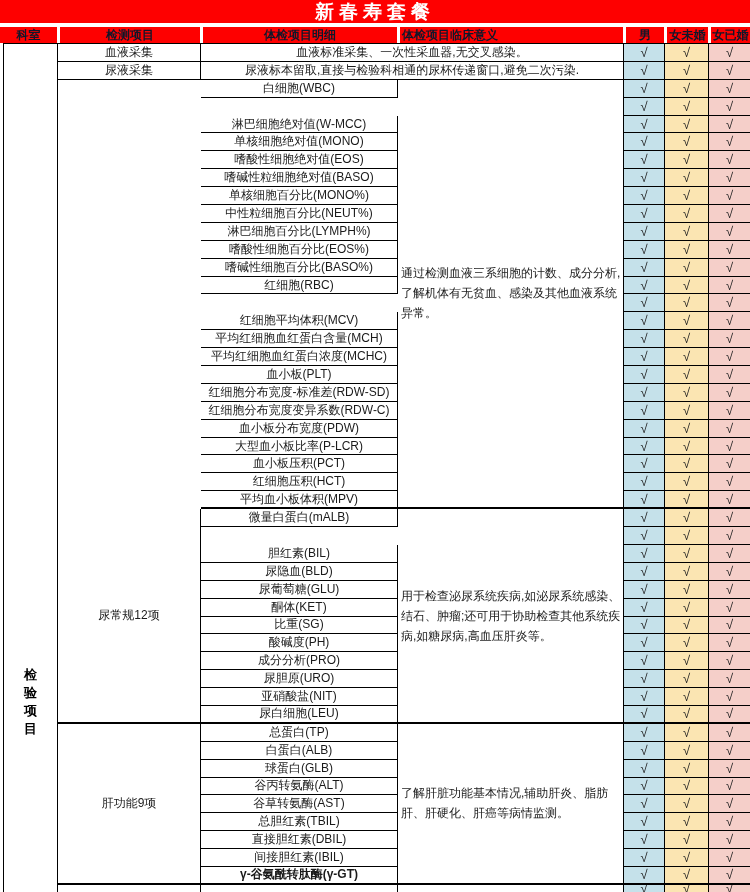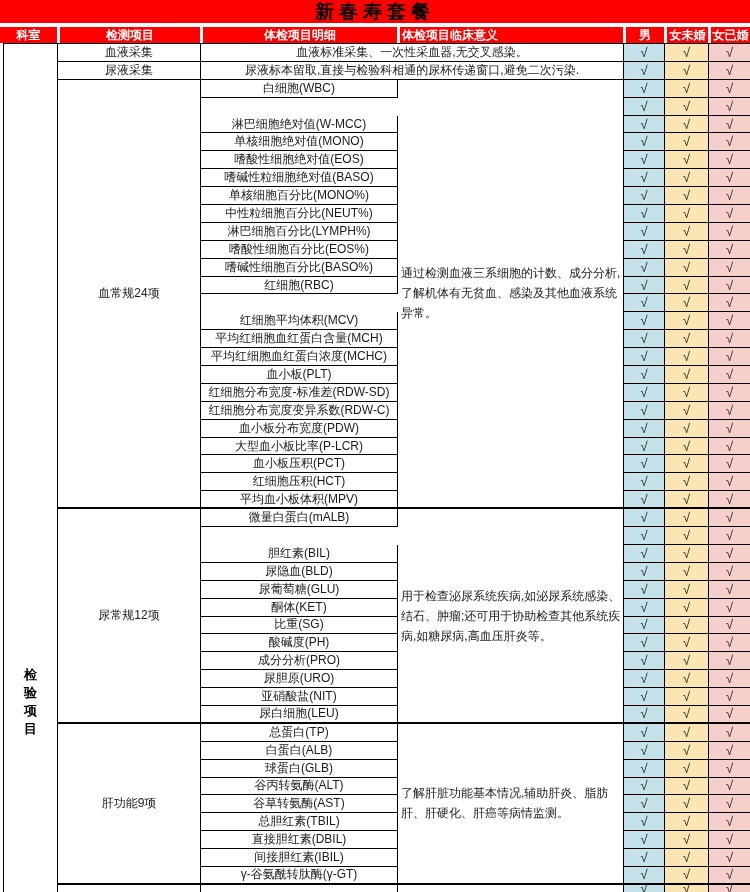--- a/index.html
+++ b/index.html
@@ -1,23 +1,23 @@
 <!DOCTYPE html>
 <html style="--red: #fe0000; --male: #c5e1ea; --fu: #fbe5b2; --fm: #f5cfc9;"><head>
 <meta charset="utf-8">
 <style>
   html,body{margin:0;padding:0;background:#fff;}
   .page{position:relative;width:750px;height:892px;background:#fff;overflow:hidden;
         font-family:"Liberation Sans",sans-serif;color:#1a1a1a;}
   .title-band{position:absolute;left:0;top:0;width:750px;height:23px;background:var(--red,#fe0000);
         display:flex;align-items:center;justify-content:center;}
-  .title{font-family:"DejaVu Serif",serif;font-weight:bold;font-size:19px;letter-spacing:5px;color:#000000;}
+  .title{font-family:"DejaVu Serif",serif;font-weight:bold;font-size:19px;letter-spacing:5px;color:#ffffff;}
   .header-band{position:absolute;left:0;top:27px;width:750px;height:16px;display:flex;background:#fff;}
   .hcell{background:var(--red,#fe0000);font-weight:bold;font-size:12px;line-height:16px;
-        text-align:center;color:#ffffff;flex:0 0 auto;overflow:hidden;white-space:nowrap;}
+        text-align:center;color:#0f172a;flex:0 0 auto;overflow:hidden;white-space:nowrap;}
   .hgap{flex:0 0 3px;background:#fff;}
   .hcell.halign-left{text-align:left;padding-left:2px;box-sizing:border-box;}
   .grid{position:absolute;left:3px;top:43px;width:747px;height:849px;display:grid;
         grid-template-columns:54px 143px 197px 226px 41px 44px 42px;
         grid-template-rows:repeat(47,17.9px) 1fr;
         border-top:1px solid #000;border-left:1px solid #000;}
   .cell{border-right:1px solid #000;border-bottom:1px solid #000;box-sizing:border-box;
         display:flex;align-items:center;justify-content:center;font-size:12px;overflow:hidden;
         background:#fff;}
   .cell.thick{border-bottom-width:2px;}
@@ -64,21 +64,20 @@
   <div class="cell " style="grid-area: 1 / 2 / span 1 / span 1;">血液采集</div>
       <div class="cell " style="grid-area: 1 / 3 / span 1 / span 2;">血液标准采集、一次性采血器,无交叉感染。</div>
       <div class="cell c-male check" style="grid-area: 1 / 5 / span 1 / span 1;">√</div>
       <div class="cell c-fu check" style="grid-area: 1 / 6 / span 1 / span 1;">√</div>
       <div class="cell c-fm check" style="grid-area: 1 / 7 / span 1 / span 1;">√</div>
       <div class="cell " style="grid-area: 2 / 2 / span 1 / span 1;">尿液采集</div>
       <div class="cell " style="grid-area: 2 / 3 / span 1 / span 2;">尿液标本留取,直接与检验科相通的尿杯传递窗口,避免二次污染.</div>
       <div class="cell c-male check" style="grid-area: 2 / 5 / span 1 / span 1;">√</div>
       <div class="cell c-fu check" style="grid-area: 2 / 6 / span 1 / span 1;">√</div>
       <div class="cell c-fm check" style="grid-area: 2 / 7 / span 1 / span 1;">√</div>
-      <div class="cell thick" style="grid-area: 3 / 2 / span 24 / span 1;">血常规24项</div>
       <div class="cell " style="grid-area: 3 / 3 / span 1 / span 1;">白细胞(WBC)</div>
       <div class="cell sig thick" style="grid-area: 3 / 4 / span 24 / span 1;">通过检测血液三系细胞的计数、成分分析,了解机体有无贫血、感染及其他血液系统异常。</div>
       <div class="cell c-male check" style="grid-area: 3 / 5 / span 1 / span 1;">√</div>
       <div class="cell c-fu check" style="grid-area: 3 / 6 / span 1 / span 1;">√</div>
       <div class="cell c-fm check" style="grid-area: 3 / 7 / span 1 / span 1;">√</div>
       <div class="cell c-male check" style="grid-area: 4 / 5 / span 1 / span 1;">√</div>
       <div class="cell c-fu check" style="grid-area: 4 / 6 / span 1 / span 1;">√</div>
       <div class="cell c-fm check" style="grid-area: 4 / 7 / span 1 / span 1;">√</div>
       <div class="cell " style="grid-area: 5 / 3 / span 1 / span 1;">淋巴细胞绝对值(W-MCC)</div>
       <div class="cell c-male check" style="grid-area: 5 / 5 / span 1 / span 1;">√</div>
@@ -244,21 +243,21 @@
       <div class="cell c-fu check" style="grid-area: 44 / 6 / span 1 / span 1;">√</div>
       <div class="cell c-fm check" style="grid-area: 44 / 7 / span 1 / span 1;">√</div>
       <div class="cell " style="grid-area: 45 / 3 / span 1 / span 1;">直接胆红素(DBIL)</div>
       <div class="cell c-male check" style="grid-area: 45 / 5 / span 1 / span 1;">√</div>
       <div class="cell c-fu check" style="grid-area: 45 / 6 / span 1 / span 1;">√</div>
       <div class="cell c-fm check" style="grid-area: 45 / 7 / span 1 / span 1;">√</div>
       <div class="cell " style="grid-area: 46 / 3 / span 1 / span 1;">间接胆红素(IBIL)</div>
       <div class="cell c-male check" style="grid-area: 46 / 5 / span 1 / span 1;">√</div>
       <div class="cell c-fu check" style="grid-area: 46 / 6 / span 1 / span 1;">√</div>
       <div class="cell c-fm check" style="grid-area: 46 / 7 / span 1 / span 1;">√</div>
-      <div class="cell thick" style="grid-area: 47 / 3 / span 1 / span 1;">γ-谷氨酰转肽酶(γ-GT)</div>
+      <div class="cell thick" style="grid-area: 47 / 3 / span 1 / span 1; font-weight: bold;">γ-谷氨酰转肽酶(γ-GT)</div>
       <div class="cell c-male check thick" style="grid-area: 47 / 5 / span 1 / span 1;">√</div>
       <div class="cell c-fu check thick" style="grid-area: 47 / 6 / span 1 / span 1;">√</div>
       <div class="cell c-fm check thick" style="grid-area: 47 / 7 / span 1 / span 1;">√</div>
       <div class="cell " style="grid-area: 48 / 2 / span 1 / span 1;"></div>
       <div class="cell " style="grid-area: 48 / 3 / span 1 / span 1;"></div>
       <div class="cell " style="grid-area: 48 / 4 / span 1 / span 1;"></div>
       <div class="cell c-male check" style="grid-area: 48 / 5 / span 1 / span 1;">√</div>
       <div class="cell c-fu check" style="grid-area: 48 / 6 / span 1 / span 1;">√</div>
       <div class="cell c-fm check" style="grid-area: 48 / 7 / span 1 / span 1;">√</div>
     </div>

